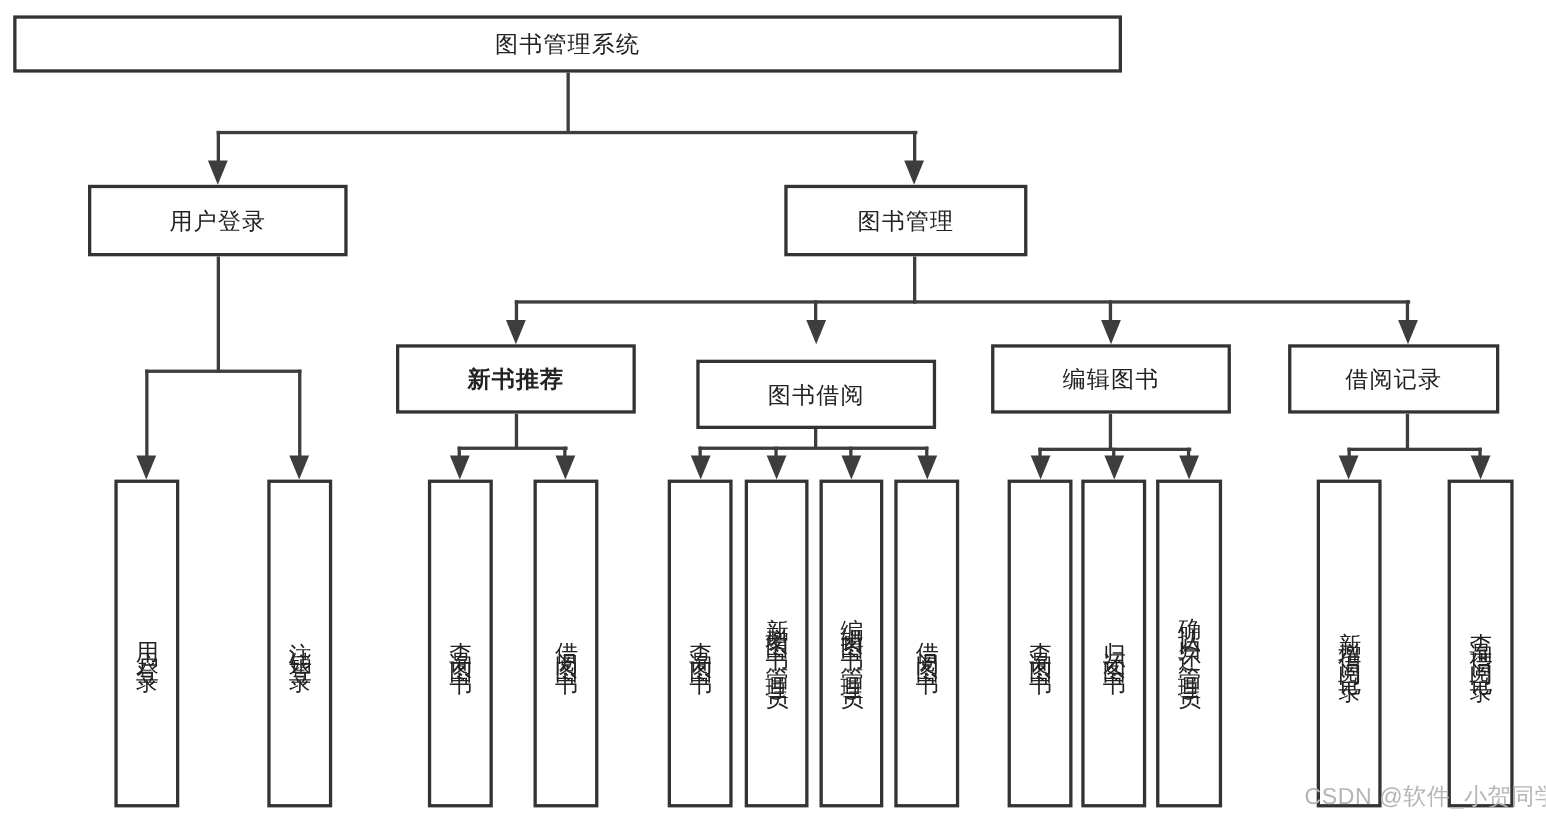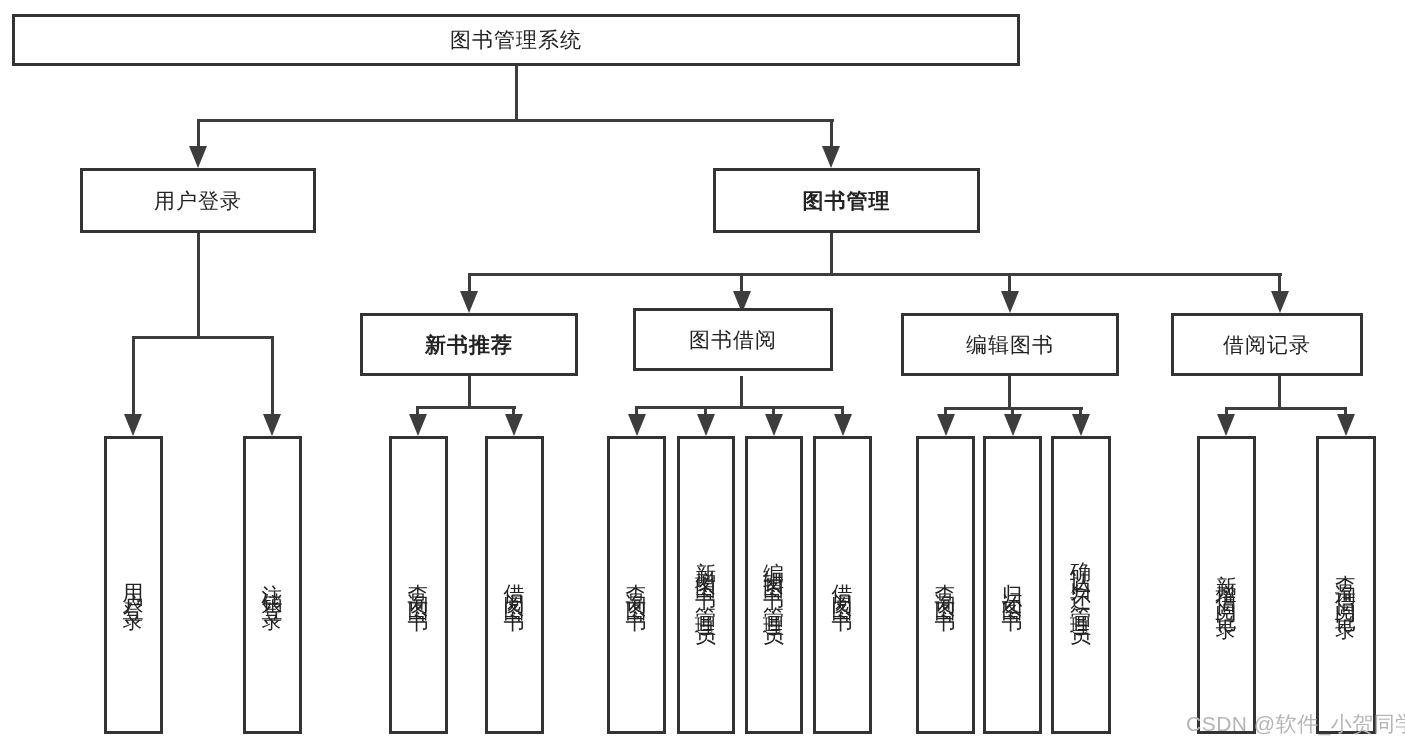--- a/index.html
+++ b/index.html
@@ -100,24 +100,24 @@
   <div class="arrow" style="left:834px;top:414px;"></div>
   <div class="arrow" style="left:937px;top:414px;"></div>
   <div class="arrow" style="left:1004px;top:414px;"></div>
   <div class="arrow" style="left:1072px;top:414px;"></div>
   <div class="arrow" style="left:1217px;top:414px;"></div>
   <div class="arrow" style="left:1337px;top:414px;"></div>
 
   <div class="hbox" style="left:12px;top:14px;width:1008px;height:52px;">图书管理系统</div>
 
   <div class="hbox" style="left:80px;top:168px;width:236px;height:65px;">用户登录</div>
-  <div class="hbox" style="left:713px;top:168px;width:267px;height:65px;font-weight:bold;">图书管理</div>
+  <div class="hbox" style="left:713px;top:168px;width:221px;height:65px;">图书管理</div>
 
   <div class="hbox" style="left:360px;top:313px;width:218px;height:63px;font-weight:bold;">新书推荐</div>
-  <div class="hbox" style="left:633px;top:308px;width:200px;height:63px;">图书借阅</div>
+  <div class="hbox" style="left:633px;top:327px;width:218px;height:63px;">图书借阅</div>
   <div class="hbox" style="left:901px;top:313px;width:218px;height:63px;">编辑图书</div>
   <div class="hbox" style="left:1171px;top:313px;width:192px;height:63px;">借阅记录</div>
 
   <div class="vbox" style="left:104px;top:436px;width:59px;height:298px;">用户登录</div>
   <div class="vbox" style="left:243px;top:436px;width:59px;height:298px;">注销登录</div>
 
   <div class="vbox" style="left:389px;top:436px;width:59px;height:298px;">查询图书</div>
   <div class="vbox" style="left:485px;top:436px;width:59px;height:298px;">借阅图书</div>
 
   <div class="vbox" style="left:607px;top:436px;width:59px;height:298px;">查询图书</div>

